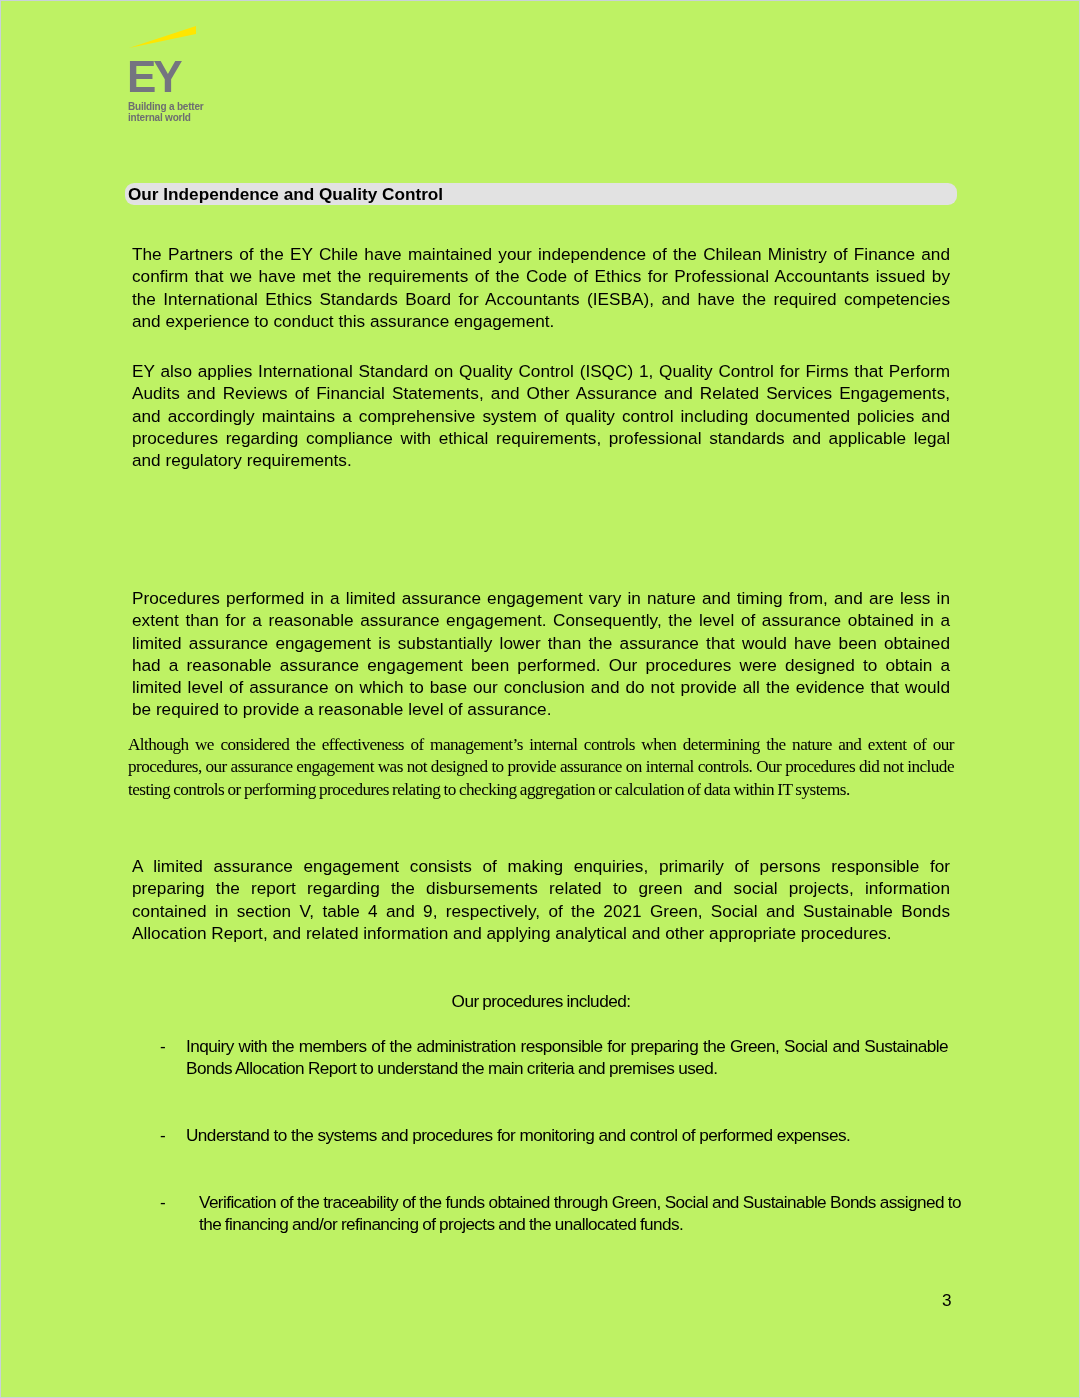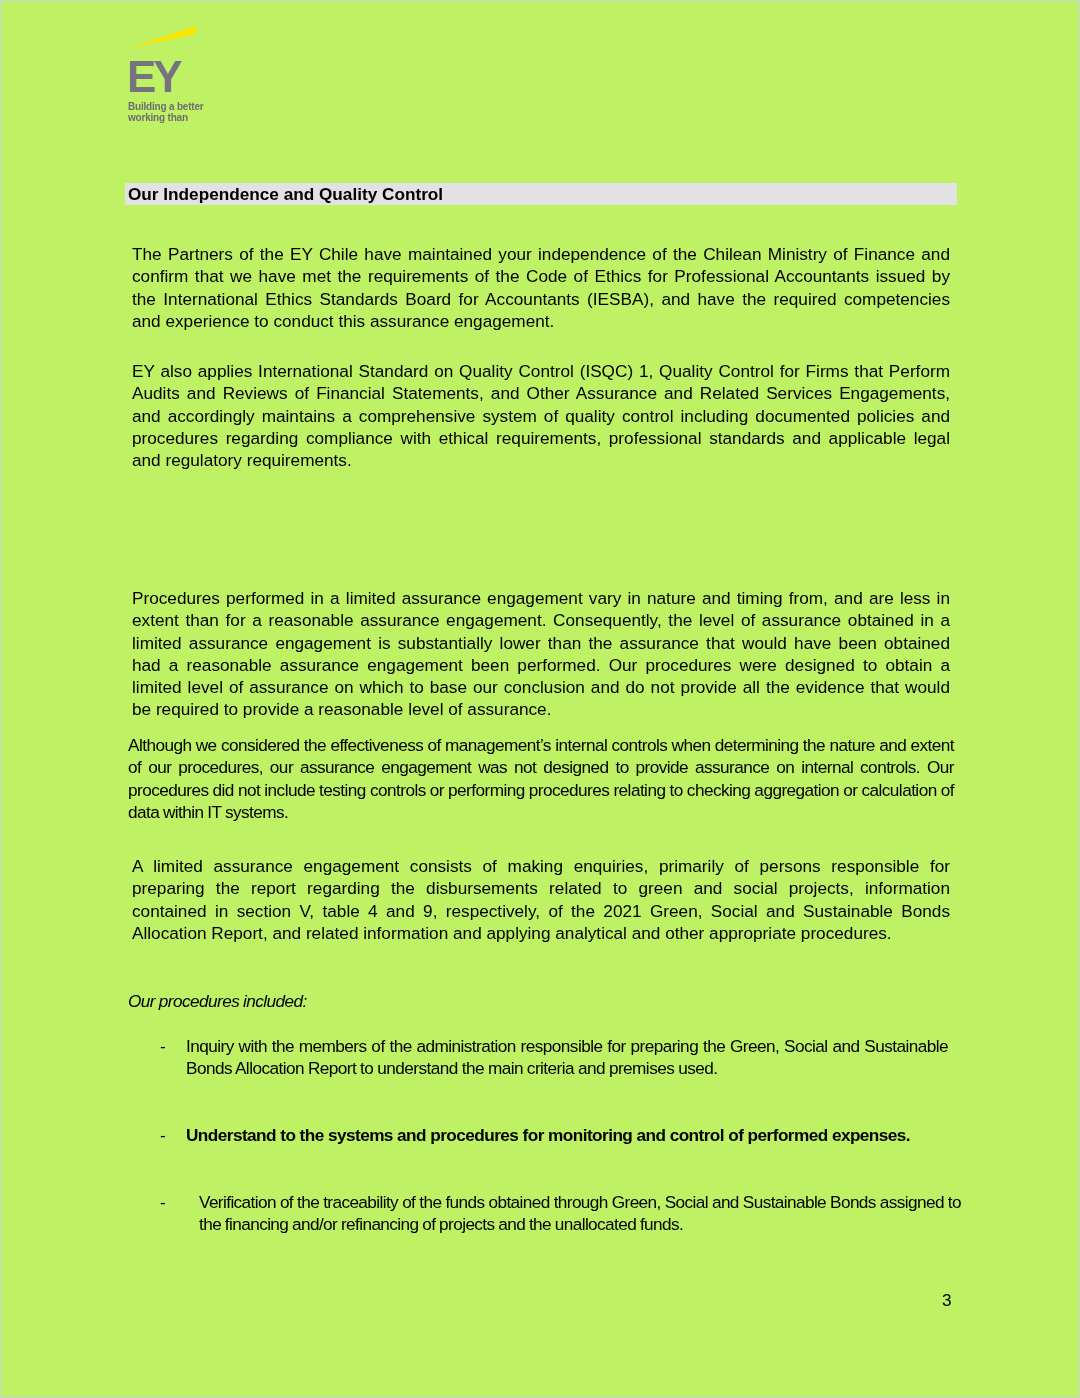--- a/index.html
+++ b/index.html
@@ -12,21 +12,21 @@
   .logo svg { position: absolute; left: 0; top: 0; }
   .logo .tagline {
     position: absolute; left: 1px; top: 78px; font-family: "Liberation Sans", sans-serif;
     font-size: 10px; line-height: 11px; color: #6d6e71; font-weight: bold; letter-spacing: -0.2px;
   }
   .content {
     position: absolute; left: 127px; width: 826px;
     font-family: "Liberation Sans", sans-serif; font-size: 17.2px; line-height: 22.3px; color: #000;
   }
   .heading-band {
-    position: absolute; left: 124px; width: 832px; height: 22px; background: #e2e2e2;
+    position: absolute; left: 124px; width: 832px; height: 22px; background: #e2e2e2; border-radius: 9px;
   }
   .heading-band span {
     position: absolute; left: 3px; top: 1px; font-family: "Liberation Sans", sans-serif;
     font-weight: bold; font-size: 17.2px; line-height: 21px; color: #000;
   }
   p.just { margin: 4px; text-align: justify; }
   p.narrow { margin: 0; text-align: justify; letter-spacing: -0.55px; word-spacing: -0.5px; }
   .bullet { position: absolute; left: 127px; width: 826px; font-family: "Liberation Sans", sans-serif;
     font-size: 17.2px; line-height: 22.3px; }
   .bullet .dash { position: absolute; left: 32px; top: 0; }
@@ -39,61 +39,61 @@
 
 <div class="page">
 
   <div class="logo">
     <svg width="95" height="75" viewBox="0 0 95 75">
       <polygon points="2,25 69,3 69,11" fill="#ffe600"></polygon>
       <text x="0" y="69" font-family="Liberation Sans, sans-serif" font-weight="bold" font-size="44" fill="#747480" letter-spacing="-3">EY</text>
     </svg>
     <div class="tagline">
       <div>Building a better</div>
-      <div>working than</div>
+      <div>internal world</div>
     </div>
   </div>
 
   <div class="heading-band" style="top:182px;">
     <span>Our Independence and Quality Control</span>
   </div>
 
   <div class="content" style="top:238px;">
     <p class="just">The Partners of the EY Chile have maintained your independence of the Chilean Ministry of Finance and confirm that we have met the requirements of the Code of Ethics for Professional Accountants issued by the International Ethics Standards Board for Accountants (IESBA), and have the required competencies and experience to conduct this assurance engagement.</p>
   </div>
 
   <div class="content" style="top:355px;">
     <p class="just">EY also applies International Standard on Quality Control (ISQC) 1, Quality Control for Firms that Perform Audits and Reviews of Financial Statements, and Other Assurance and Related Services Engagements, and accordingly maintains a comprehensive system of quality control including documented policies and procedures regarding compliance with ethical requirements, professional standards and applicable legal and regulatory requirements.</p>
   </div>
 
 
   <div class="content" style="top:582px;">
     <p class="just">Procedures performed in a limited assurance engagement vary in nature and timing from, and are less in extent than for a reasonable assurance engagement. Consequently, the level of assurance obtained in a limited assurance engagement is substantially lower than the assurance that would have been obtained had a reasonable assurance engagement been performed. Our procedures were designed to obtain a limited level of assurance on which to base our conclusion and do not provide all the evidence that would be required to provide a reasonable level of assurance.</p>
   </div>
 
-  <div class="content" style="top:733px;">
+  <div class="content" style="top:733px;font-family:Liberation Serif, serif;">
     <p class="narrow">Although we considered the effectiveness of management’s internal controls when determining the nature and extent of our procedures, our assurance engagement was not designed to provide assurance on internal controls. Our procedures did not include testing controls or performing procedures relating to checking aggregation or calculation of data within IT systems.</p>
   </div>
 
   <div class="content" style="top:850px;">
     <p class="just">A limited assurance engagement consists of making enquiries, primarily of persons responsible for preparing the report regarding the disbursements related to green and social projects, information contained in section V, table 4 and 9, respectively, of the 2021 Green, Social and Sustainable Bonds Allocation Report, and related information and applying analytical and other appropriate procedures.</p>
   </div>
 
   <div class="content" style="top:989px;">
-    <p class="narrow" style="text-align:left;font-style:italic;">Our procedures included:</p>
+    <p class="narrow" style="text-align:center;">Our procedures included:</p>
   </div>
 
   <div class="bullet" style="top:1034px;">
     <span class="dash">-</span>
     <div class="btext" style="letter-spacing:-0.55px; word-spacing:-0.3px;">Inquiry with the members of the administration responsible for preparing the Green, Social and Sustainable Bonds Allocation Report to understand the main criteria and premises used.</div>
   </div>
 
   <div class="bullet" style="top:1123px;">
     <span class="dash">-</span>
-    <div class="btext" style="letter-spacing:-0.55px;font-weight:bold;">Understand to the systems and procedures for monitoring and control of performed expenses.</div>
+    <div class="btext" style="letter-spacing:-0.55px;">Understand to the systems and procedures for monitoring and control of performed expenses.</div>
   </div>
 
   <div class="bullet" style="top:1190px;">
     <span class="dash">-</span>
     <div class="btext" style="letter-spacing:-0.6px; word-spacing:-0.4px;margin-left:13px;">Verification of the traceability of the funds obtained through Green, Social and Sustainable Bonds assigned to the financing and/or refinancing of projects and the unallocated funds.</div>
   </div>
 
   <div class="page-number">3</div>
 </div>
 

